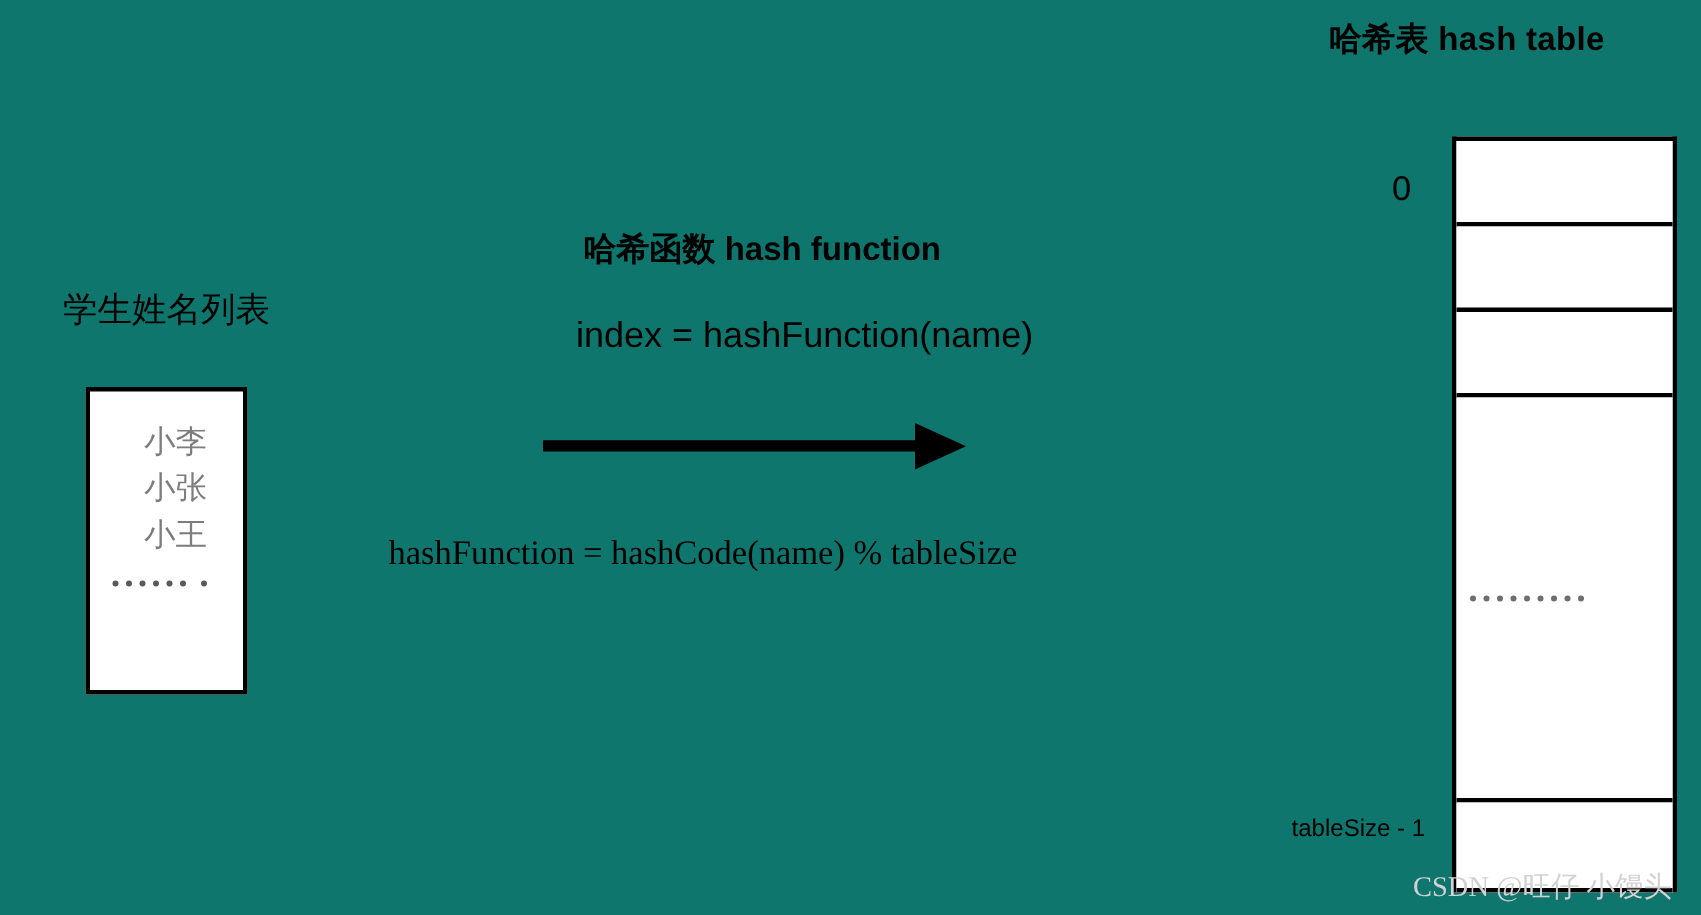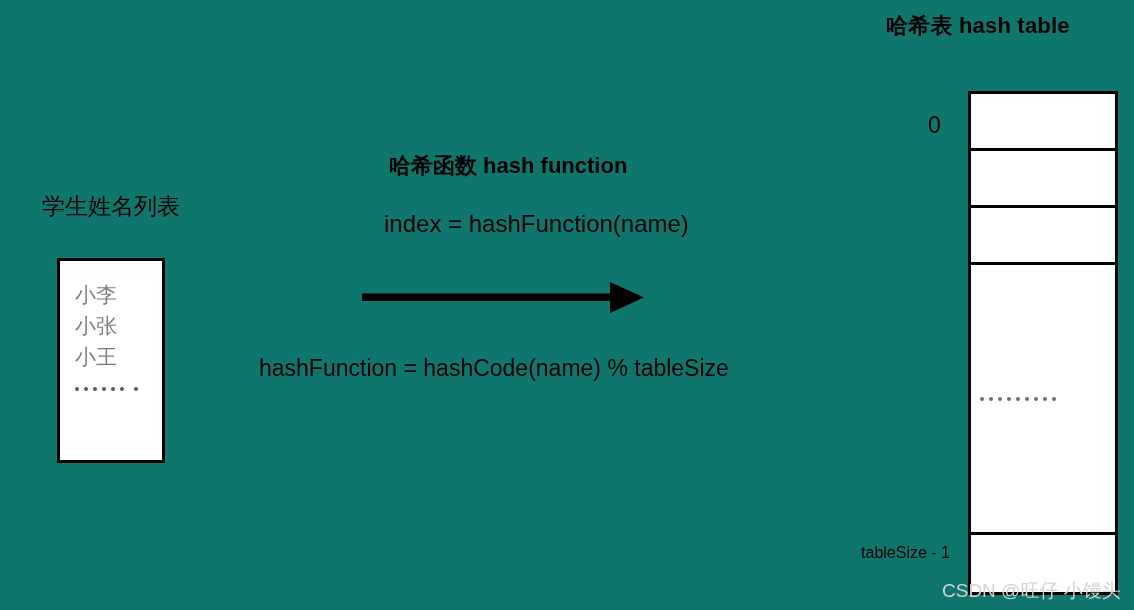--- a/index.html
+++ b/index.html
@@ -52,20 +52,21 @@
     box-sizing: border-box;
     background: #ffffff;
   }
   #student-names {
     position: absolute;
     left: 15px;
     top: 20px;
     display: flex;
     flex-direction: column;
     gap: 3px;
+    text-align: right;
   }
   .student-name {
     font-size: 21px;
     color: #7d7d7d;
     line-height: 1.33;
     white-space: nowrap;
   }
   .dot-row {
     display: flex;
     align-items: center;
@@ -96,20 +97,21 @@
     top: 211px;
     font-size: 24px;
     font-weight: normal;
     margin-left: 14px;
   }
   #hash-fn-formula {
     left: 259px;
     top: 356px;
     font-size: 23px;
     font-weight: normal;
+    font-family: Liberation Serif, serif;
   }
 
   
   #flow-arrow {
     position: absolute;
     left: 362px;
     top: 277px;
     width: 282px;
     height: 42px;
   }
@@ -161,20 +163,21 @@
 
   
   #watermark {
     position: absolute;
     left: 942px;
     top: 578px;
     font-size: 19px;
     color: #d2d2d2;
     white-space: nowrap;
     pointer-events: none;
+    font-family: Liberation Serif, serif;
   }
 </style>
 </head>
 <body>
 
 <div id="canvas">
 
   <div class="txt" id="table-title">哈希表 hash table</div>
 
   <div class="txt" id="student-list-label">学生姓名列表</div>

